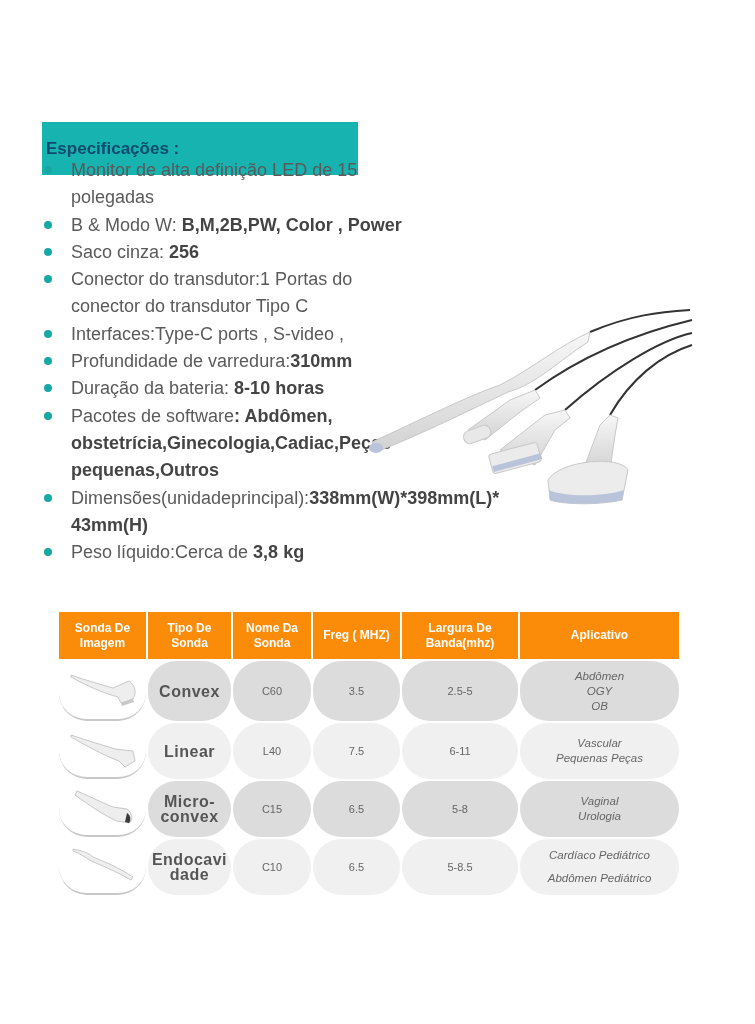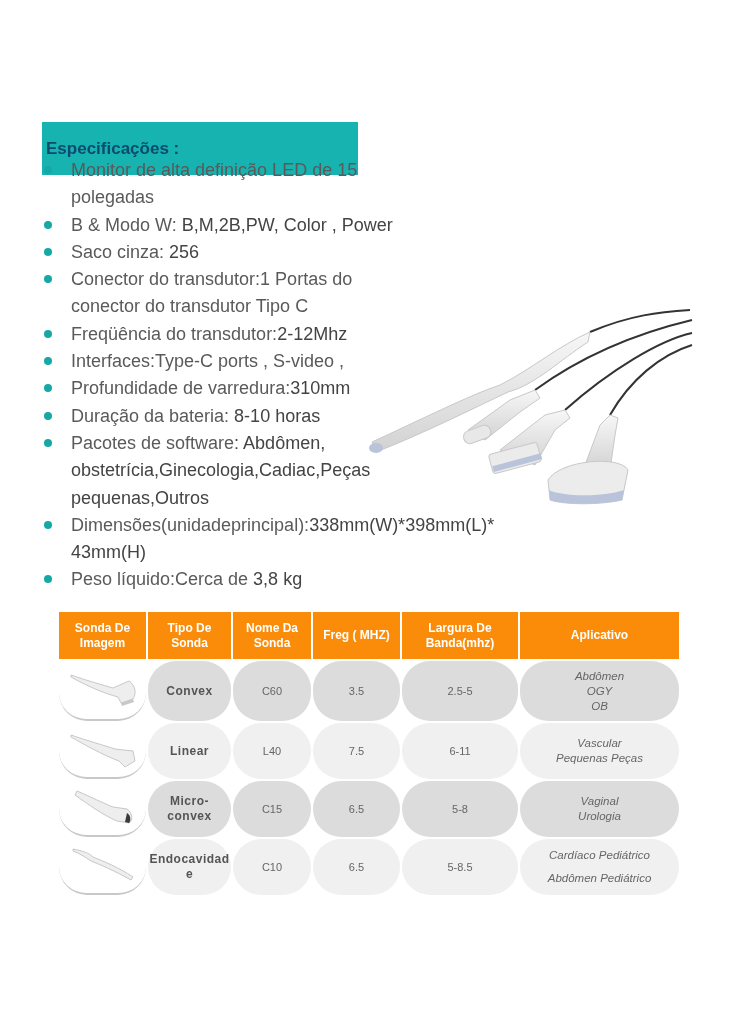--- a/index.html
+++ b/index.html
@@ -12,21 +12,21 @@
       font-size: 17px; font-weight: bold;
       padding-left: 4px; line-height: 53px; margin-top: 32px;
     }
 
     .spec-list { position: absolute; left: 44px; top: 157px; width: 400px; list-style: none; }
     .spec-item { position: relative; padding-left: 27px; font-size: 18px; line-height: 27.3px; color: #5a5a5a; }
     .spec-item .bullet {
       position: absolute; left: 0; top: 9px; width: 8px; height: 8px; border-radius: 50%;
       background: #16a8a5;
     }
-    .spec-item b { color: #444444; font-weight: normal; }
+    .spec-item b { color: #444444; font-weight: bold; }
 
     .probes-image { position: absolute; left: 360px; top: 300px; width: 340px; height: 210px; }
 
     .spec-table {
       position: absolute; left: 59px; top: 612px; width: 610px;
       border-collapse: separate; border-spacing: 2px 2px; margin-left: -2px; margin-top: -2px;
       table-layout: fixed;
     }
     .spec-table th {
       background: #fb8c0a; color: #ffffff; font-weight: bold; font-size: 12px;
@@ -34,21 +34,21 @@
       padding: 0 4px;
     }
     .spec-table td {
       text-align: center; vertical-align: middle; font-size: 11px; color: #666666;
       line-height: 15px;
       border-radius: 28px;
     }
     .spec-table td.img-cell { background: #ffffff; border-bottom: 2px solid #c8c8c8; }
     .row-odd td.data { background: #dcdcdc; }
     .row-even td.data { background: #f0f0f0; }
-    .spec-table td.type { font-weight: bold; font-size: 12px; color: #555555; letter-spacing: 0.5px; }
+    .spec-table td.type { font-weight: bold; font-size: 16px; color: #555555; letter-spacing: 0.5px; }
     .spec-table td.app { font-style: italic; font-size: 11.5px; color: #666666; }
     .app-line { display: block; }
     .app-spaced .app-line { line-height: 23px; }
   </style>
 </head>
 <body>
 
 <div class="spec-header">
   <span>Especificações :</span>
 </div>
@@ -62,24 +62,20 @@
     <span class="bullet"></span>
     <span>B &amp; Modo W: </span><b>B,M,2B,PW, Color , Power</b>
   </li>
   <li class="spec-item">
     <span class="bullet"></span>
     <span>Saco cinza: </span><b>256</b>
   </li>
   <li class="spec-item">
     <span class="bullet"></span>
     <span style="display:inline-block;width:330px;">Conector do transdutor:1 Portas do conector do transdutor Tipo C</span>
-  </li>
-  <li class="spec-item">
-    <span class="bullet"></span>
-    <span>Freqüência do transdutor:</span><b>2-12Mhz</b>
   </li>
   <li class="spec-item">
     <span class="bullet"></span>
     <span>Interfaces:Type-C ports , S-video ,</span>
   </li>
   <li class="spec-item">
     <span class="bullet"></span>
     <span>Profundidade de varredura:</span><b>310mm</b>
   </li>
   <li class="spec-item">

